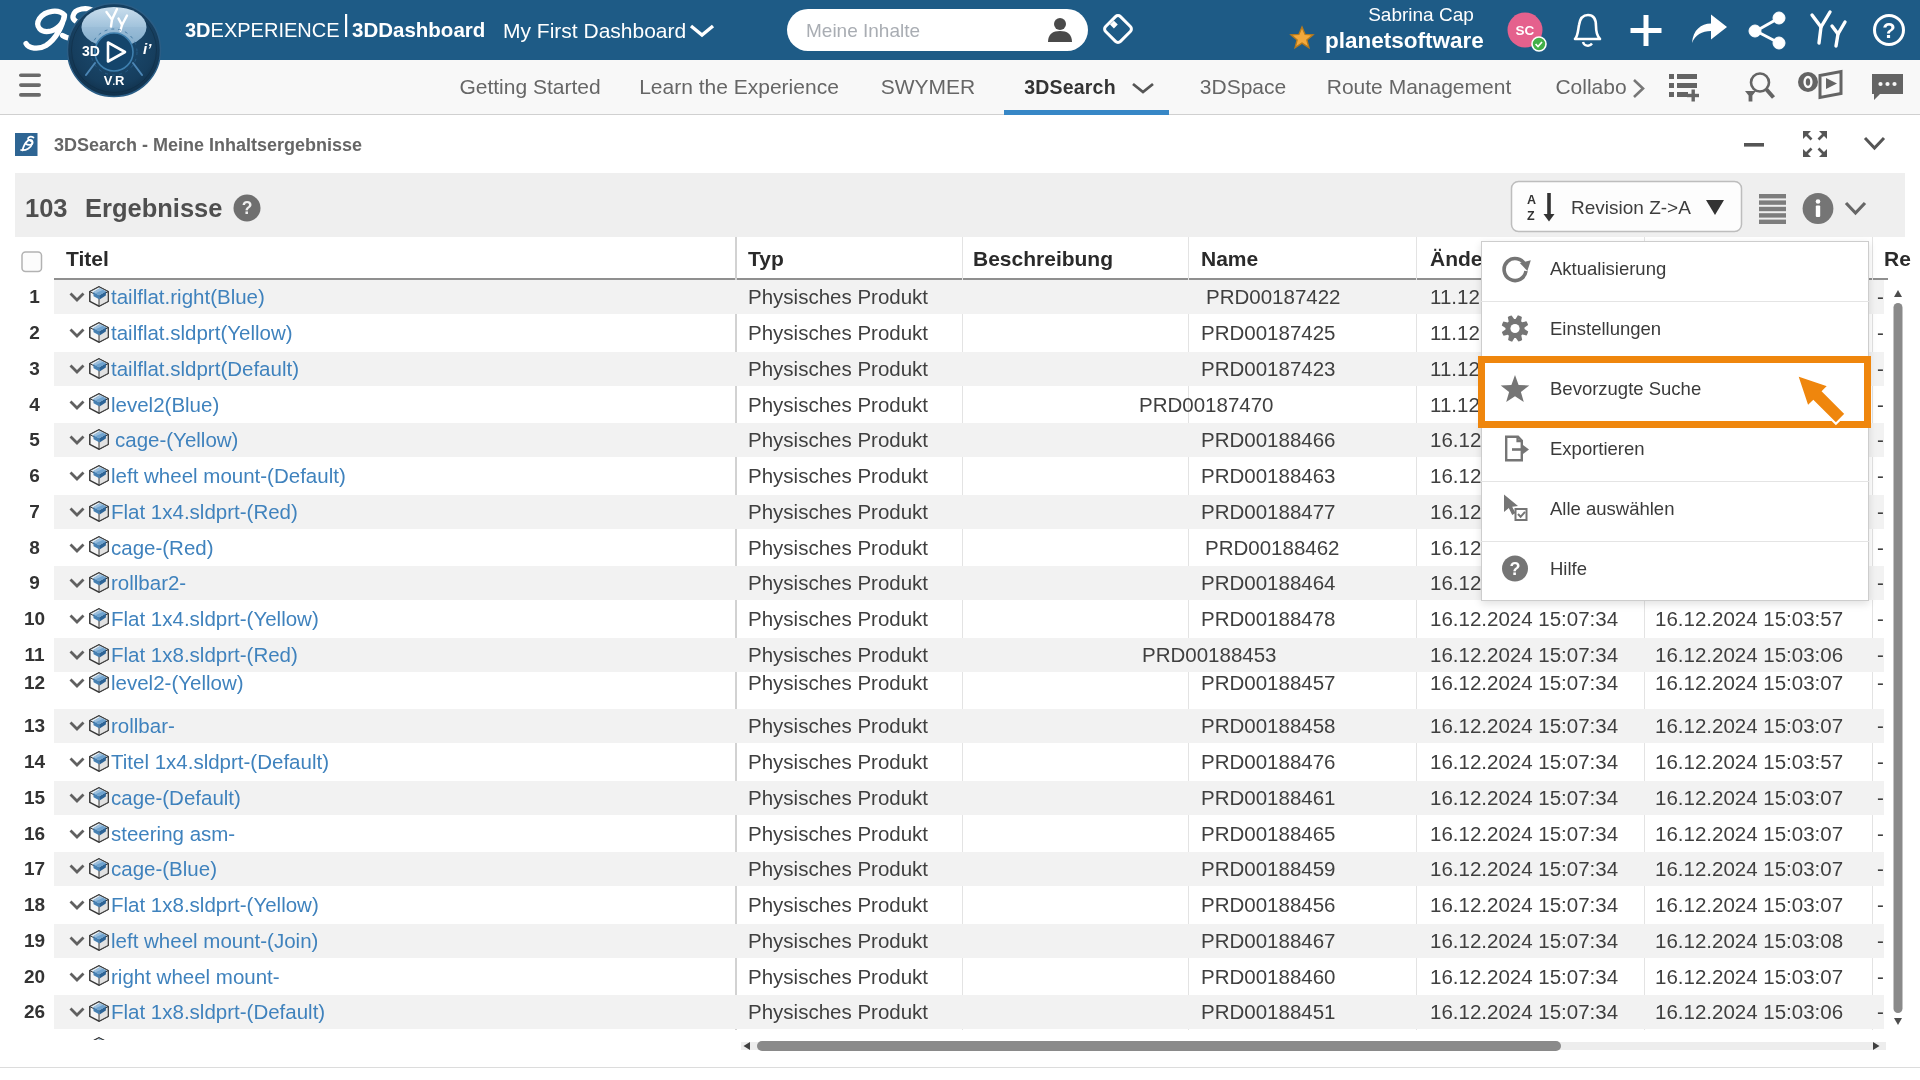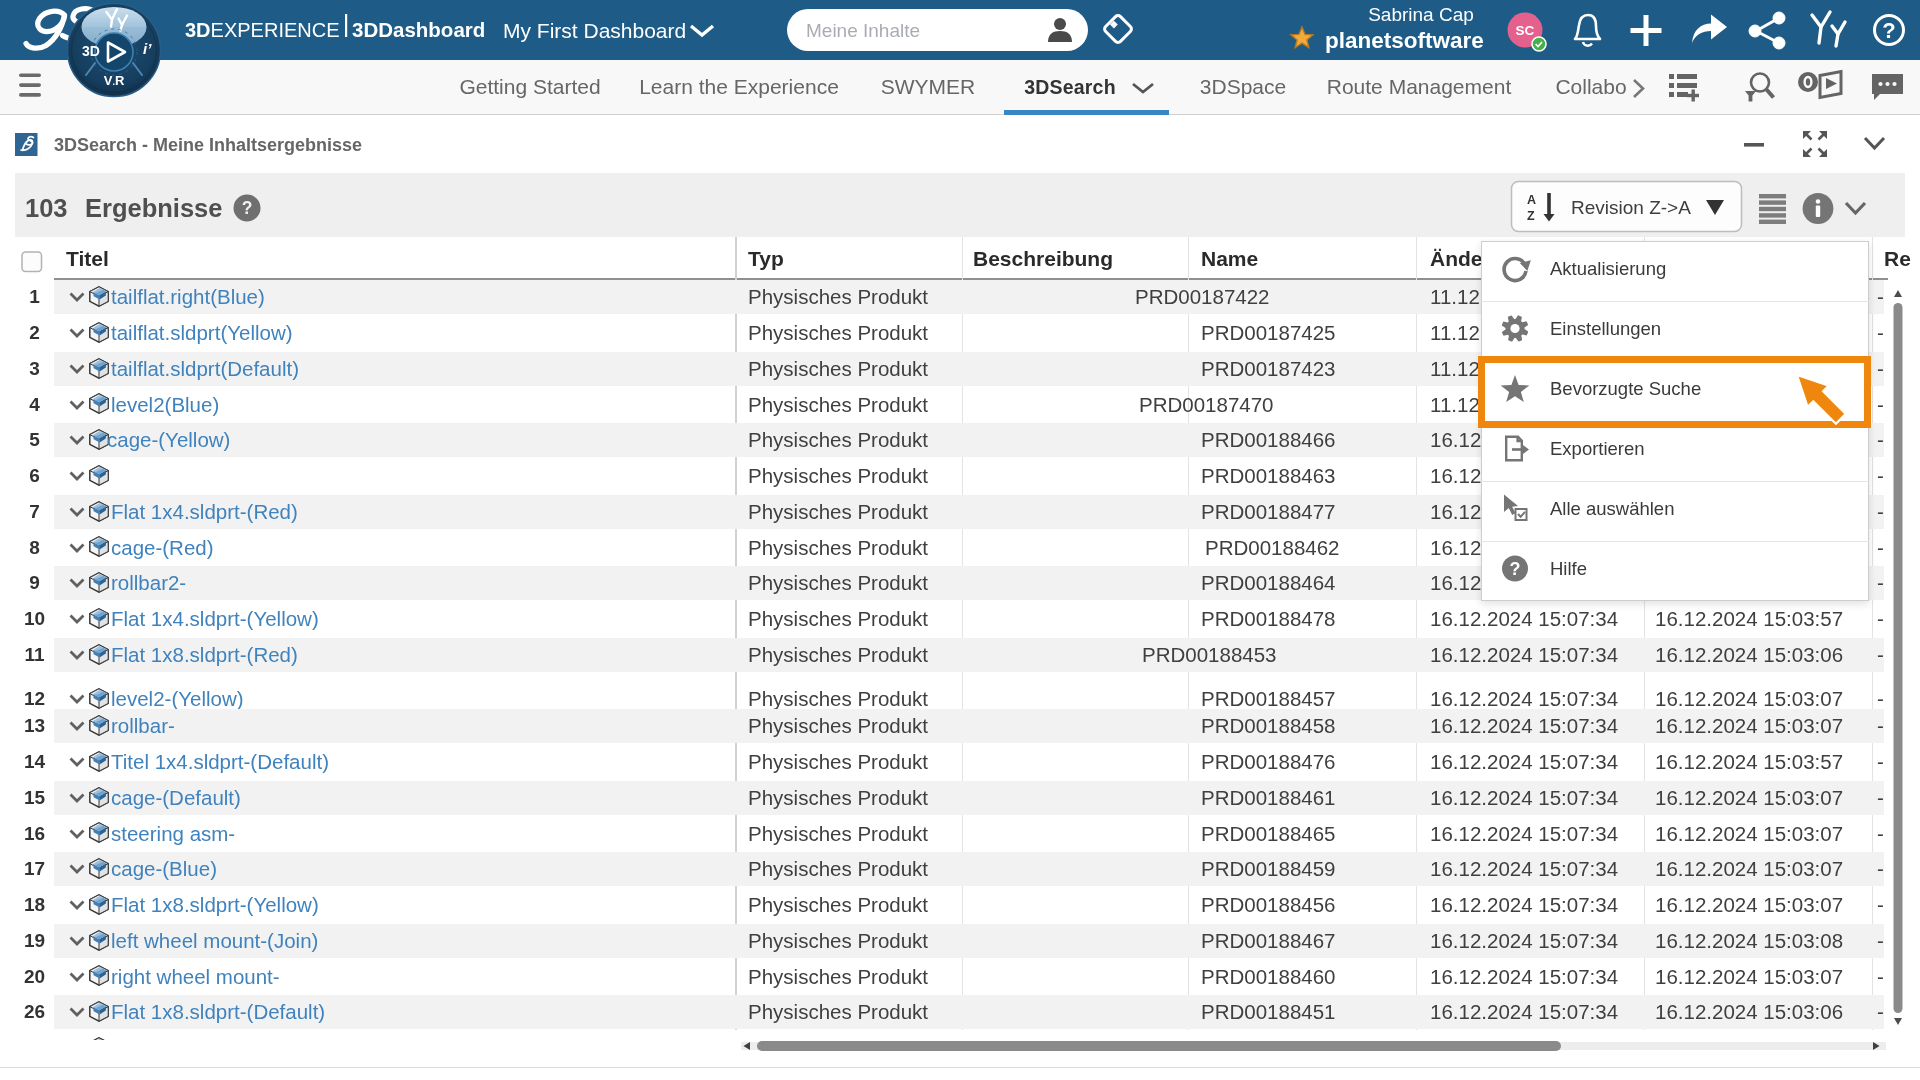--- a/index.html
+++ b/index.html
@@ -249,21 +249,21 @@
 <polygon points="10,0.8 19.2,5.6 19.2,15.4 10,20.2 0.8,15.4 0.8,5.6" fill="#f5f5f5" stroke="#383838" stroke-width="1.5"></polygon>
 <polygon points="10,0.8 19.2,5.6 10,10.4 0.8,5.6" fill="#e8eef3" stroke="#383838" stroke-width="1"></polygon>
 <polygon points="10,10.4 19.2,5.6 19.2,15.4 10,20.2" fill="#e2e2e2" stroke="#383838" stroke-width="1"></polygon>
 <polygon points="4.2,6.2 10.8,2.2 17.2,5.2 10.6,9.6" fill="#6fa3cf"></polygon>
 <polygon points="4.2,6.2 10.8,2.2 14.2,3.8 6.4,7.2" fill="#9dc0de"></polygon>
 <polygon points="10.6,9.6 17.2,5.2 16.8,9.4 10.6,13.6" fill="#2c6396"></polygon>
 <polygon points="4.2,6.2 10.6,9.6 10.6,13.6 4.6,10.2" fill="#4680b2"></polygon>
 </svg>
 <span class="cell link" style="left:111px">tailflat.right(Blue)</span>
 <span class="cell" style="left:748px">Physisches Produkt</span>
-<span class="cell" style="left:1135px">PRD00187422</span>
+<span class="cell" style="left:1206px">PRD00187422</span>
 <span class="cell" style="left:1430px">11.12.2024 15:07:34</span>
 <span class="cell" style="left:1655px">11.12.2024 15:03:57</span>
 <span class="cell" style="left:1877px">-</span>
 </div>
 <div class="row" style="top:35.75px">
 <span class="rnum">2</span>
 <svg class="abs" style="left:69px;top:13.2px" width="16" height="10" viewBox="0 0 16 10">
 <path d="M1.5,1.5 L8,8 L14.5,1.5" fill="none" stroke="#606060" stroke-width="2.8"></path>
         </svg>
         <svg class="abs" style="left:89px;top:6.8px" width="20" height="21" viewBox="0 0 20 21">
@@ -333,41 +333,42 @@
         </svg>
         <svg class="abs" style="left:89px;top:6.8px" width="20" height="21" viewBox="0 0 20 21">
 <polygon points="10,0.8 19.2,5.6 19.2,15.4 10,20.2 0.8,15.4 0.8,5.6" fill="#f5f5f5" stroke="#383838" stroke-width="1.5"></polygon>
 <polygon points="10,0.8 19.2,5.6 10,10.4 0.8,5.6" fill="#e8eef3" stroke="#383838" stroke-width="1"></polygon>
 <polygon points="10,10.4 19.2,5.6 19.2,15.4 10,20.2" fill="#e2e2e2" stroke="#383838" stroke-width="1"></polygon>
 <polygon points="4.2,6.2 10.8,2.2 17.2,5.2 10.6,9.6" fill="#6fa3cf"></polygon>
 <polygon points="4.2,6.2 10.8,2.2 14.2,3.8 6.4,7.2" fill="#9dc0de"></polygon>
 <polygon points="10.6,9.6 17.2,5.2 16.8,9.4 10.6,13.6" fill="#2c6396"></polygon>
 <polygon points="4.2,6.2 10.6,9.6 10.6,13.6 4.6,10.2" fill="#4680b2"></polygon>
 </svg>
-<span class="cell link" style="left:107px">cage-(Yellow)</span>
+<span class="cell link" style="left:115px">cage-(Yellow)</span>
 <span class="cell" style="left:748px">Physisches Produkt</span>
 <span class="cell" style="left:1201px">PRD00188466</span>
 <span class="cell" style="left:1430px">16.12.2024 15:07:34</span>
 <span class="cell" style="left:1655px">16.12.2024 15:03:07</span>
 <span class="cell" style="left:1877px">-</span>
 </div>
 <div class="row" style="top:178.75px">
 <span class="rnum">6</span>
 <svg class="abs" style="left:69px;top:13.2px" width="16" height="10" viewBox="0 0 16 10">
 <path d="M1.5,1.5 L8,8 L14.5,1.5" fill="none" stroke="#606060" stroke-width="2.8"></path>
         </svg>
         <svg class="abs" style="left:89px;top:6.8px" width="20" height="21" viewBox="0 0 20 21">
 <polygon points="10,0.8 19.2,5.6 19.2,15.4 10,20.2 0.8,15.4 0.8,5.6" fill="#f5f5f5" stroke="#383838" stroke-width="1.5"></polygon>
 <polygon points="10,0.8 19.2,5.6 10,10.4 0.8,5.6" fill="#e8eef3" stroke="#383838" stroke-width="1"></polygon>
 <polygon points="10,10.4 19.2,5.6 19.2,15.4 10,20.2" fill="#e2e2e2" stroke="#383838" stroke-width="1"></polygon>
 <polygon points="4.2,6.2 10.8,2.2 17.2,5.2 10.6,9.6" fill="#6fa3cf"></polygon>
 <polygon points="4.2,6.2 10.8,2.2 14.2,3.8 6.4,7.2" fill="#9dc0de"></polygon>
 <polygon points="10.6,9.6 17.2,5.2 16.8,9.4 10.6,13.6" fill="#2c6396"></polygon>
 <polygon points="4.2,6.2 10.6,9.6 10.6,13.6 4.6,10.2" fill="#4680b2"></polygon>
 </svg>
+<span class="cell link" style="left:111px">left wheel mount-(Default)</span>
 <span class="cell" style="left:748px">Physisches Produkt</span>
 <span class="cell" style="left:1201px">PRD00188463</span>
 <span class="cell" style="left:1430px">16.12.2024 15:07:34</span>
 <span class="cell" style="left:1655px">16.12.2024 15:03:07</span>
 <span class="cell" style="left:1877px">-</span>
 </div>
 <div class="row" style="top:214.50px">
         <div class="stripe"></div>
 <span class="rnum">7</span>
 <svg class="abs" style="left:69px;top:13.2px" width="16" height="10" viewBox="0 0 16 10">
@@ -468,21 +469,21 @@
 <polygon points="10.6,9.6 17.2,5.2 16.8,9.4 10.6,13.6" fill="#2c6396"></polygon>
 <polygon points="4.2,6.2 10.6,9.6 10.6,13.6 4.6,10.2" fill="#4680b2"></polygon>
 </svg>
 <span class="cell link" style="left:111px">Flat 1x8.sldprt-(Red)</span>
 <span class="cell" style="left:748px">Physisches Produkt</span>
 <span class="cell" style="left:1142px">PRD00188453</span>
 <span class="cell" style="left:1430px">16.12.2024 15:07:34</span>
 <span class="cell" style="left:1655px">16.12.2024 15:03:06</span>
 <span class="cell" style="left:1877px">-</span>
 </div>
-<div class="row" style="top:402px">
+<div class="row" style="top:386px">
 <span class="rnum">12</span>
 <svg class="abs" style="left:69px;top:13.2px" width="16" height="10" viewBox="0 0 16 10">
 <path d="M1.5,1.5 L8,8 L14.5,1.5" fill="none" stroke="#606060" stroke-width="2.8"></path>
         </svg>
         <svg class="abs" style="left:89px;top:6.8px" width="20" height="21" viewBox="0 0 20 21">
 <polygon points="10,0.8 19.2,5.6 19.2,15.4 10,20.2 0.8,15.4 0.8,5.6" fill="#f5f5f5" stroke="#383838" stroke-width="1.5"></polygon>
 <polygon points="10,0.8 19.2,5.6 10,10.4 0.8,5.6" fill="#e8eef3" stroke="#383838" stroke-width="1"></polygon>
 <polygon points="10,10.4 19.2,5.6 19.2,15.4 10,20.2" fill="#e2e2e2" stroke="#383838" stroke-width="1"></polygon>
 <polygon points="4.2,6.2 10.8,2.2 17.2,5.2 10.6,9.6" fill="#6fa3cf"></polygon>
 <polygon points="4.2,6.2 10.8,2.2 14.2,3.8 6.4,7.2" fill="#9dc0de"></polygon>

